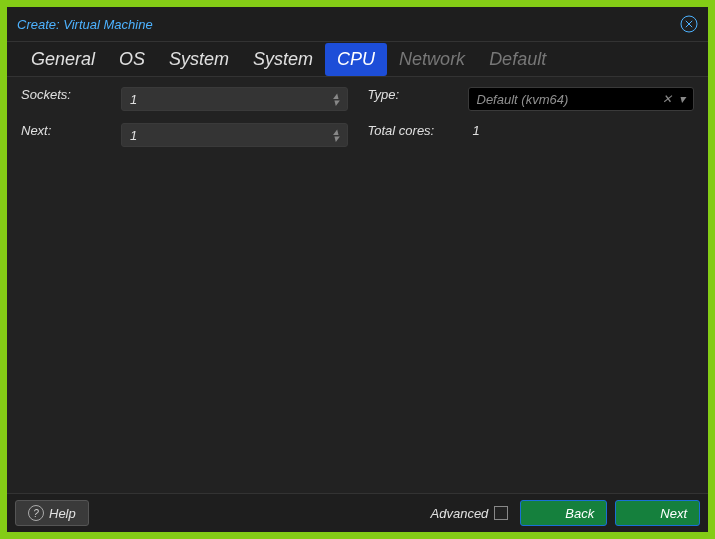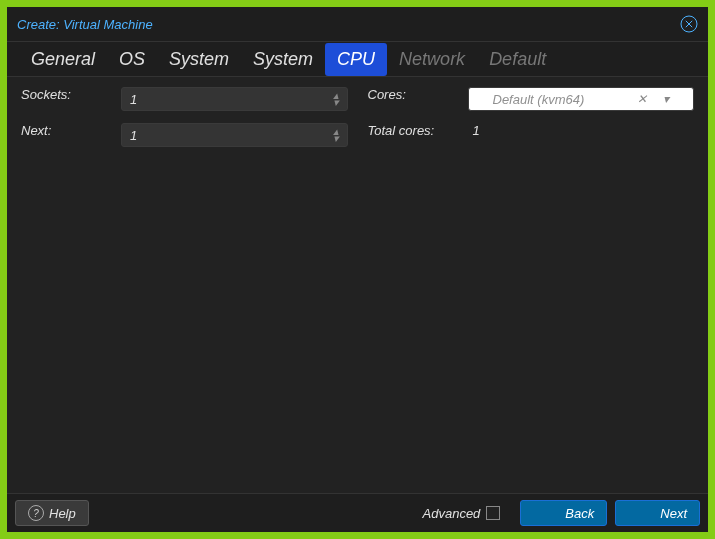--- a/index.html
+++ b/index.html
@@ -106,29 +106,29 @@
   .spinner .stepper {
     color: #888;
     font-size: 11px;
     line-height: 7px;
     display:flex;
     flex-direction:column;
   }
   .combo {
     flex: 1;
     height: 24px;
-    background: #ffffff;
+    background: #000000;
     border: 1px solid #3a3a3a;
     border-radius: 3px;
     display: flex;
     align-items: center;
-    padding: 0 24px;
+    padding: 0 8px;
     color: #909090;
     box-sizing: border-box;
-    gap:16px;
+    gap:7px;
   }
   .combo .val { flex:1; }
   .combo .clear, .combo .caret { color:#888; font-size:12px; }
   .static-val {
     flex:1;
     color:#e0e0e0;
     padding-left:5px;
   }
 
   .footer {
@@ -146,27 +146,27 @@
     display: inline-flex;
     align-items: center;
     cursor: pointer;
     font-size: 13px;
     border: 1px solid #555;
     background: #3a3a3a;
     color:#e0e0e0;
     gap:5px;
   }
   .btn.primary {
-    background:#0369a1;
+    background:#15803d;
     border-color:#1a6fd6;
     color:#fff;
     padding-left:44px;
   }
   .footer .spacer { flex:1; }
-  .adv { display:flex; align-items:flex-start; gap:6px; margin-right:20px; color:#e0e0e0;}
+  .adv { display:flex; align-items:flex-start; gap:6px; margin-right:12px; color:#e0e0e0;}
   .checkbox {
     width:14px; height:14px;
     border:1px solid #888;
     background:#222;
     box-sizing:border-box;
   }
   .help-icon {
     width:14px;height:14px;
     border:1px solid #aaa;
     border-radius:50%;
@@ -226,21 +226,21 @@
               <span>▾</span>
           </span>
         </div>
       </div>
 
     </div>
 
     <div class="col">
 
       <div class="row">
-        <span class="label">Cores:</span>
+        <span class="label">Type:</span>
         <div class="combo">
           <span class="val">Default (kvm64)</span>
           <span class="clear">✕</span>
           <span class="caret">▾</span>
         </div>
       </div>
 
       <div class="row">
         <span class="label">Total cores:</span>
         <span class="static-val">1</span>

